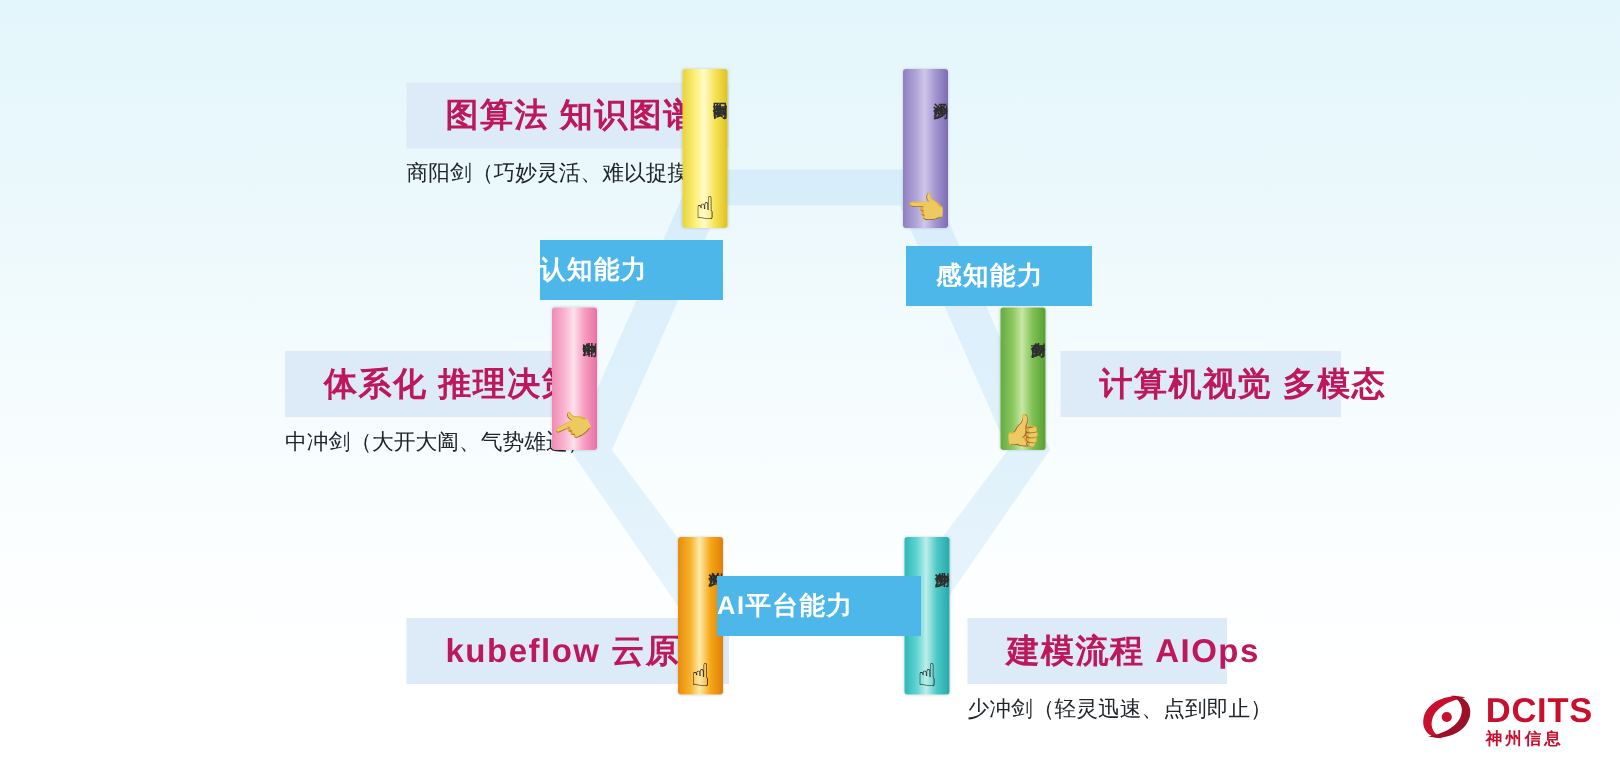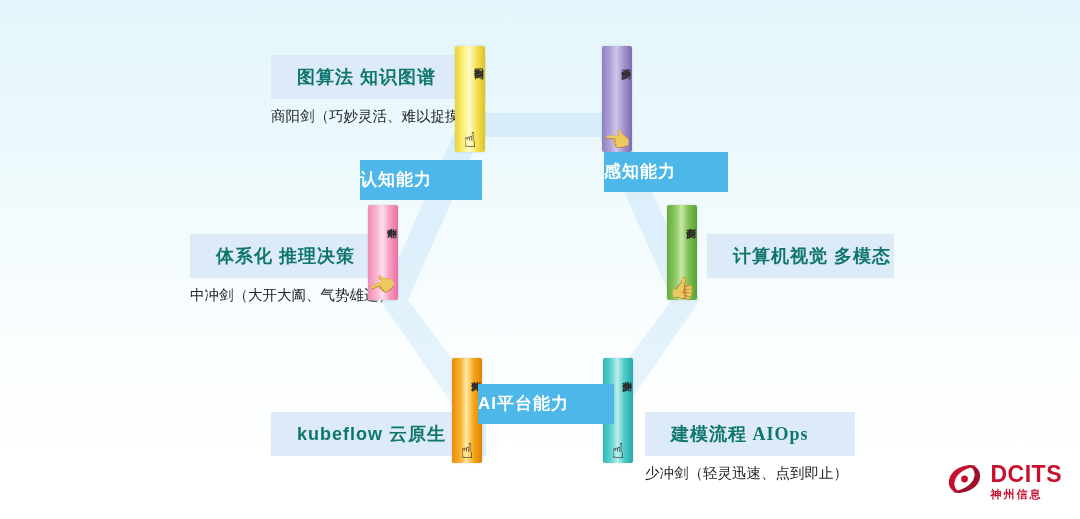--- a/index.html
+++ b/index.html
@@ -27,23 +27,23 @@
     width: 1080px; height: 519px;
     pointer-events: none;
   }
 
   
   .node {
     position: absolute;
   }
   .node-title {
     background: #dcebf7;
-    color: #0f766e;
-    font-weight: bold;
-    font-size: 18px;
+    color: #be185d;
+    font-weight: bold;
+    font-size: 22px;
     letter-spacing: 1px;
     line-height: 44px;
     height: 44px;
     white-space: nowrap;
     box-sizing: border-box;
   }
   .node-title.pad-left  { padding-left: 26px; }
   .node-sub {
     margin-top: 9px;
     font-size: 14.5px;
@@ -51,21 +51,21 @@
     white-space: nowrap;
     line-height: 1.2;
   }
 
   
   #node-tl .node-title { width: 215px; }
   #node-tr .node-title { width: 215px; }
   #node-ml .node-title { width: 205px; }
   #node-mr .node-title { width: 187px; }
   #node-bl .node-title { width: 215px; }
-  #node-br .node-title { width: 210px; font-family: Liberation Serif, serif; }
+  #node-br .node-title { width: 173px; }
 
   
   .cap {
     position: absolute;
     background: #4cb7e8;
     color: #ffffff;
     font-weight: bold;
     font-size: 17px;
     letter-spacing: 1px;
     text-align: left;
@@ -225,21 +225,21 @@
     <div class="node-sub">少冲剑（轻灵迅速、点到即止）</div>
   </div>
   <div class="sword sw-teal" style="left:603px; top:358px; height:105px;">
     <div class="labelbox">
         <span class="label">少冲剑</span>
       </div>
     <span class="hand">☝</span>
   </div>
 
   <div class="cap" style="left:360px; top:160px; width:122px;">认知能力</div>
-  <div class="cap" style="left:604px; top:152px; width:124px;">感知能力</div>
+  <div class="cap" style="left:604px; top:164px; width:124px;padding-left:20px;">感知能力</div>
   <div class="cap" style="left:478px; top:384px; width:136px;">AI平台能力</div>
 
   <div id="logo">
     <div class="mark">
       <svg width="40" height="40" viewBox="0 0 40 40" xmlns="http://www.w3.org/2000/svg">
         <path d="M33 7 C21 4, 7 10, 5 21 C3.5 29, 10 35, 18 34 C12 32, 9 27, 11 21 C13.5 13, 24 8.5, 33 7 Z" fill="#c8102e"></path>
         <path d="M8 33 C20 36, 34 30, 36 19 C37.5 11, 31 5, 23 6 C29 8, 32 13, 30 19 C27.5 27, 17 31.5, 8 33 Z" fill="#9c1128"></path>
         <circle cx="20.5" cy="20" r="3.4" fill="#c8102e"></circle>
       </svg>
     </div>

